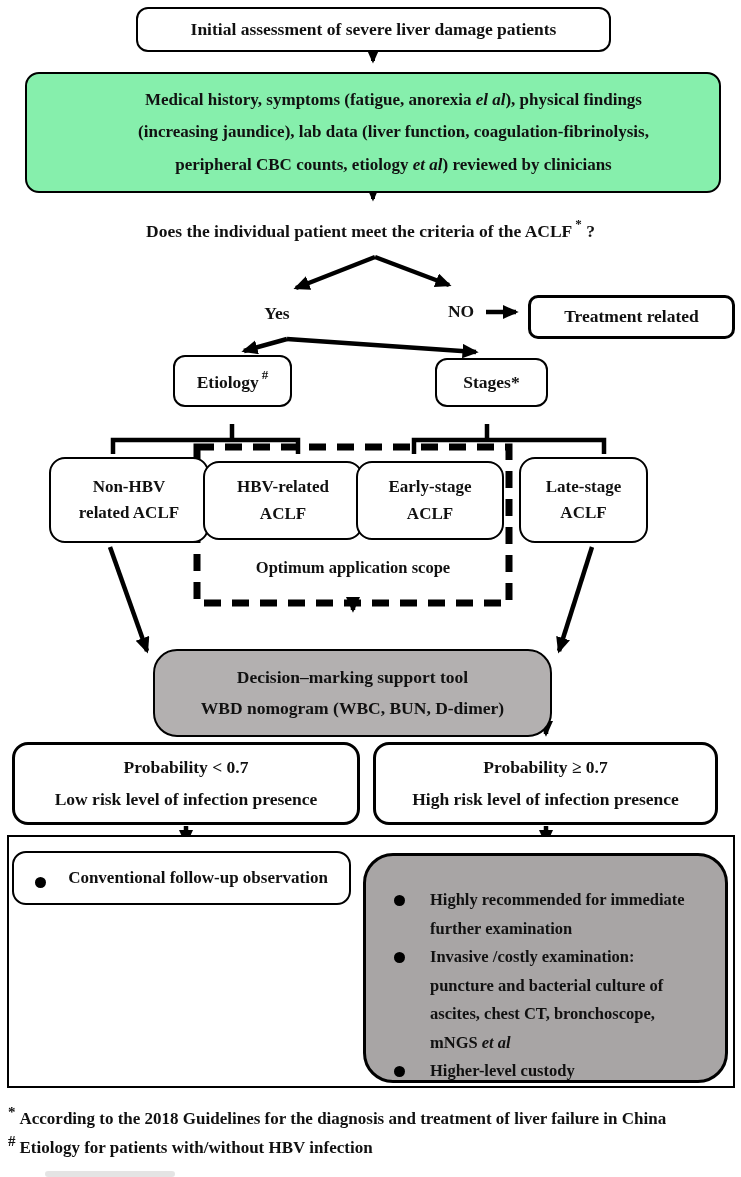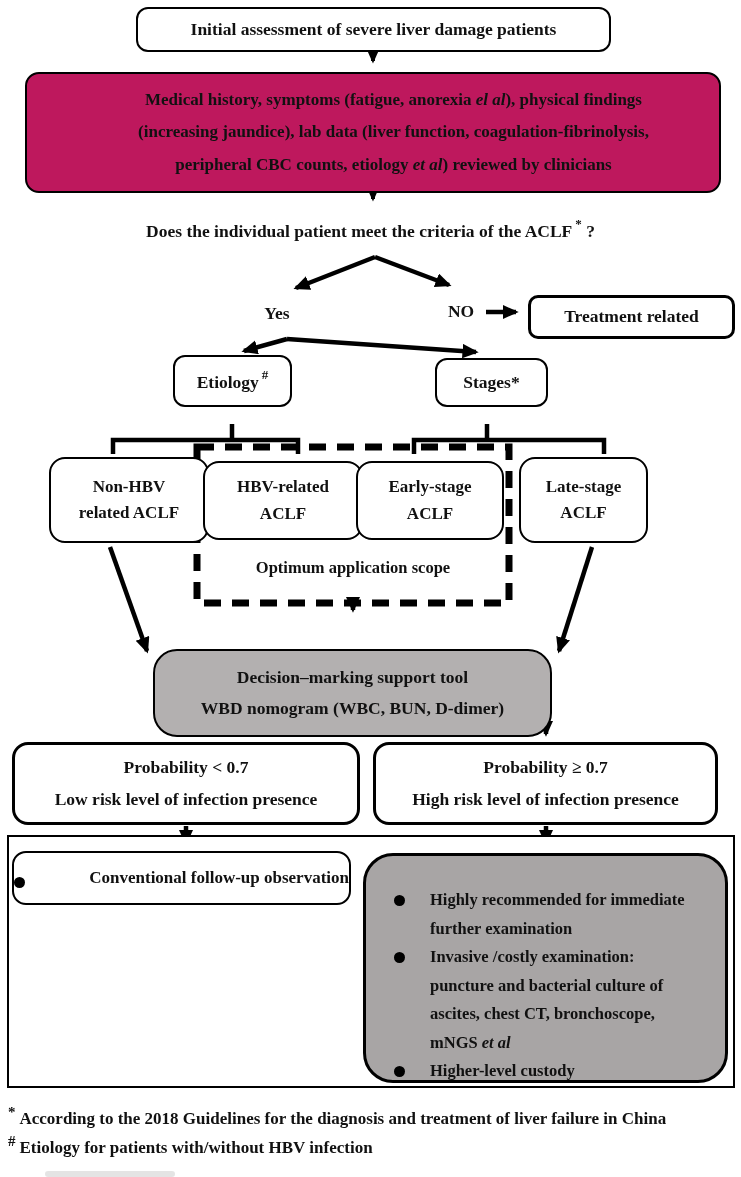--- a/index.html
+++ b/index.html
@@ -9,21 +9,21 @@
     overflow:hidden;
   }
   svg.connectors { position:absolute; left:0; top:0; width:741px; height:1177px; z-index:1; }
   .node {
     position:absolute; box-sizing:border-box; background:#fff;
     border:2.5px solid #000; border-radius:12px;
     display:flex; flex-direction:column; align-items:center; justify-content:center;
     text-align:center; z-index:2; line-height:1.55;
   }
   .lbl { position:absolute; z-index:2; text-align:center; }
-  .gray-light { background:#be185d;padding-left:41px; }
+  .gray-light { background:#86efac;padding-left:41px; }
   .gray-mid   { background:#b3b0b0; }
   .gray-dark  { background:#a8a5a5; }
   sup.mark { font-size:13px; vertical-align:9px; margin-left:3px; }
   .it { font-style:italic; }
   
   .initial-box  { left:136px; top:7px;  width:475px; height:45px; font-size:17.5px; }
   .review-box   { left:25px;  top:72px; width:696px; height:121px; font-size:17px; border-radius:14px; line-height:1.9; }
   .question-line{ left:0; top:216px; width:741px; font-size:17.5px; }
   .yes-label { left:237px; top:303px; width:80px;  font-size:17.5px; }
   .no-label  { left:425px; top:301px; width:72px;  font-size:17.5px; }
@@ -36,21 +36,21 @@
   .early-box  { left:356px; top:461px; width:148px; height:79px; border-radius:16px; font-size:17px; }
   .late-box   { left:519px; top:457px; width:129px; height:86px; border-radius:16px; font-size:17px; }
   .optimum-label { left:195px; top:558px; width:316px; font-size:16.5px; }
   .decision-box { left:153px; top:649px; width:399px; height:88px; font-size:17.5px; border-radius:24px; line-height:1.8; }
   .lowrisk-box  { left:12px;  top:742px; width:348px; height:83px; border-width:3px; border-radius:16px; font-size:17.5px; line-height:1.8; }
   .highrisk-box { left:373px; top:742px; width:345px; height:83px; border-width:3px; border-radius:16px; font-size:17.5px; line-height:1.8; }
   
   .outcome-container { position:absolute; left:7px; top:835px; width:728px; height:253px;
     border:2.5px solid #000; background:#fff; z-index:1; box-sizing:border-box; }
   .followup-box { left:12px; top:851px; width:339px; height:54px; border-radius:14px;
-    flex-direction:row; justify-content:space-between; gap:22px; font-size:17px; }
+    flex-direction:row; justify-content:center; gap:22px; font-size:17px; }
   .actions-box { left:363px; top:853px; width:365px; height:230px; border-width:3px; border-radius:30px;
     align-items:stretch; justify-content:flex-start; text-align:left; padding:30px 10px 0 28px; font-size:16.5px; line-height:28.5px; }
   .action-item { display:grid; grid-template-columns:36px 1fr; }
   .bullet { display:inline-block; width:11px; height:11px; border-radius:50%; background:#000; margin-top:9px; }
   
   .footnotes { position:absolute; left:8px; top:1101px; width:730px; font-size:17px; line-height:23px; z-index:2; }
   .footnotes sup.mark { font-size:15px; vertical-align:7px; margin:0 4px 0 0; }
   .bottom-smudge { position:absolute; left:45px; top:1171px; width:130px; height:6px;
     background:#d8d8d8; opacity:.7; border-radius:3px; z-index:0; }
 </style>

